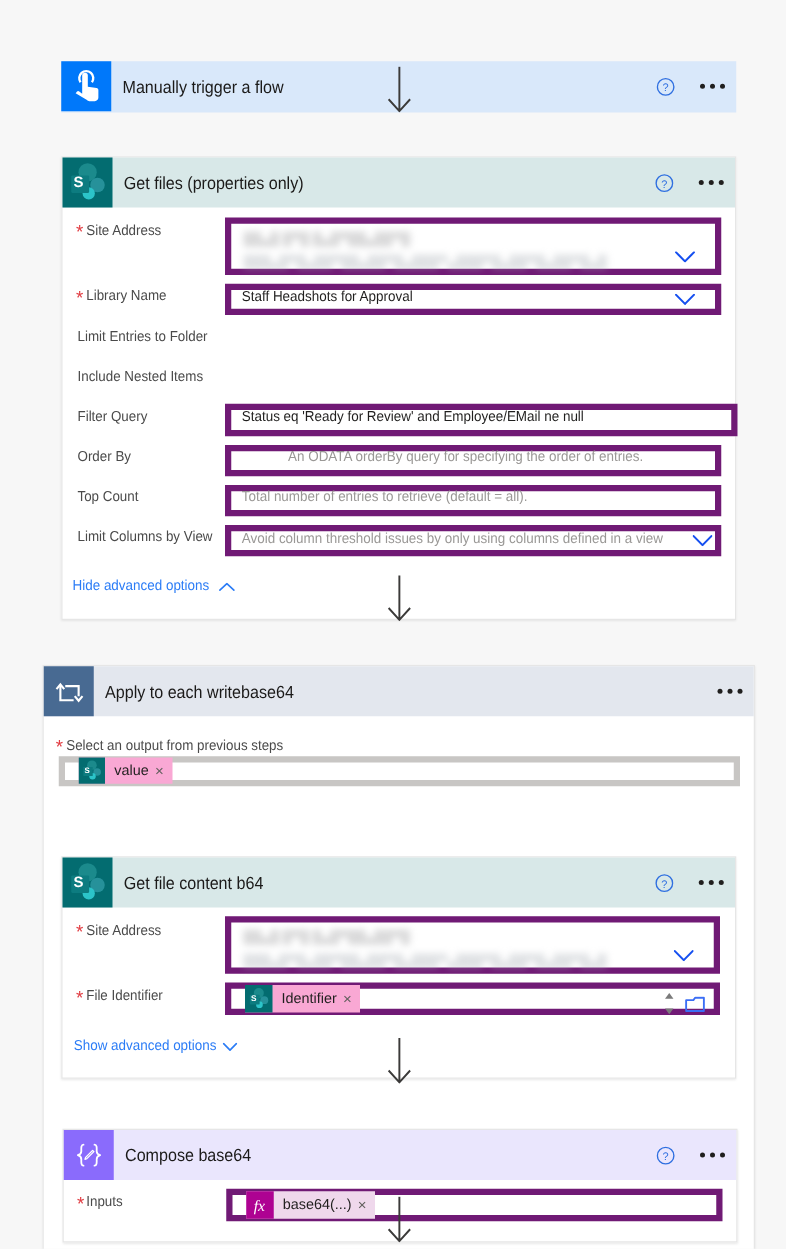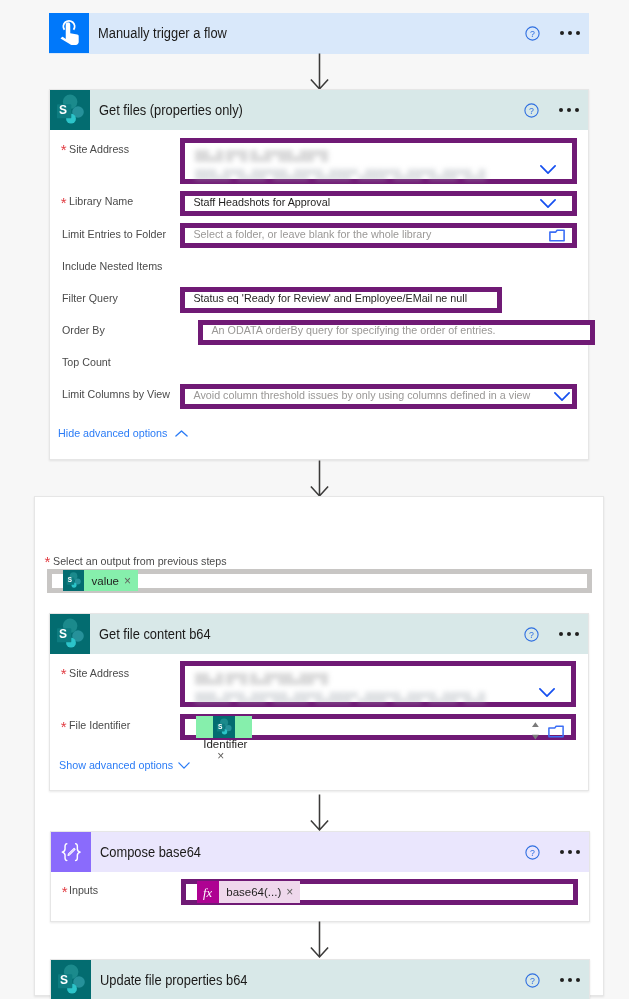--- a/index.html
+++ b/index.html
@@ -1,32 +1,32 @@
 <!DOCTYPE html>
 <html><head>
 <meta charset="utf-8">
 <style>
 html,body{margin:0;padding:0;}
 body{width:629px;height:999px;background:#f7f7f7;font-family:"Liberation Sans",sans-serif;overflow:hidden;position:relative;}
-.card{position:absolute;box-sizing:border-box;background:#fff;}
+.card{position:absolute;box-sizing:border-box;background:#fff;margin-top:36px;}
 .hdr{position:absolute;left:0;top:0;height:40px;width:100%;display:flex;align-items:center;}
 .ico{width:40px;height:40px;flex:0 0 40px;display:flex;align-items:center;justify-content:center;}
 .ttl{font-size:14px;color:#1b1a19;margin-left:9px;flex:1;transform:scaleX(0.92);transform-origin:left;}
 .hicons{display:flex;align-items:center;}
 .qmark{width:15px;height:15px;margin-right:20px;line-height:0;}
 .ellip{width:20px;display:flex;justify-content:space-between;margin-right:9px;}
 .ellip i{width:4px;height:4px;border-radius:50%;background:#201f1e;display:block;}
 .lbl{position:absolute;font-size:11.5px;color:#4a4a4a;white-space:nowrap;line-height:1;transform:scaleX(0.93);transform-origin:left;}
 .req{color:#e13b41;font-size:15px;position:absolute;line-height:1;font-family:"Liberation Sans",sans-serif;}
 .fld{position:absolute;box-sizing:border-box;border:5px solid #701a75;background:#fff;display:flex;align-items:center;}
 .fldtxt{font-size:11.5px;color:#201f1e;padding-left:9px;white-space:nowrap;transform:scaleX(0.935) translateY(-1.0px);transform-origin:left;line-height:1;}
 .ph{color:#9a9896;}
 .chev{margin-left:auto;margin-right:16px;line-height:0;}
 .link{position:absolute;font-size:11.5px;color:#2b7cf6;line-height:1;transform:scaleX(0.935);transform-origin:left;}
-.token{display:inline-flex;align-items:center;height:21px;background:#86efac;}
+.token{display:inline-flex;align-items:center;height:21px;background:#f9a8d4;}
 .tokicon{width:21px;height:21px;flex:0 0 21px;display:flex;align-items:center;justify-content:flex-end;}
 .toklbl{font-size:11.5px;color:#201f1e;padding:0 5px 0 7px;}
 .tokx{font-size:12px;color:#605e5c;padding-right:7px;line-height:1;}
 .arrowwrap{position:absolute;}
 </style>
 </head>
 <body>
 
 <div class="card" style="left:49px;top:13px;width:540px;height:41px;background:#d9e8fa;">
   <div class="hdr">
@@ -105,42 +105,37 @@
   <div class="fld" style="left:130px;top:101.1px;width:397px;height:25.2px;">
     <span class="fldtxt">Staff Headshots for Approval</span>
     <span class="chev">
       <svg width="16" height="9" viewBox="0 0 16 9">
           <path d="M0.9 0.9 L8 8.1 L15.1 0.9" fill="none" stroke="#1650f0" stroke-width="1.7" stroke-linecap="round" stroke-linejoin="round"></path>
         </svg>
     </span>
   </div>
 
   <span class="lbl" style="left:12.4px;top:138.5px;">Limit Entries to Folder</span>
-  <div class="fld" style="left:130px;top:133.2px;width:397px;height:25.2px;">
-    <span class="fldtxt ph">Select a folder, or leave blank for the whole library</span>
-    <span class="chev" style="margin-right:7.5px;">
-      <svg width="16" height="13" viewBox="0 0 16 13">
-          <path d="M0.9 3.1 V11.8 H15.1 V1.2 H8.1 L6.7 3.1 Z" fill="none" stroke="#3b6ef5" stroke-width="1.6" stroke-linejoin="round" stroke-linecap="round"></path>
-        </svg>
-    </span>
-  </div>
 
   <span class="lbl" style="left:12.4px;top:170.6px;">Include Nested Items</span>
 
   <span class="lbl" style="left:12.4px;top:202.7px;">Filter Query</span>
-  <div class="fld" style="left:130px;top:197.4px;width:322px;height:25.2px;">
+  <div class="fld" style="left:130px;top:197.4px;width:410px;height:25.2px;">
     <span class="fldtxt">Status eq 'Ready for Review' and Employee/EMail ne null</span>
   </div>
 
   <span class="lbl" style="left:12.4px;top:234.8px;">Order By</span>
-  <div class="fld" style="left:148px;top:229.5px;width:397px;height:25.2px;">
+  <div class="fld" style="left:130px;top:229.5px;width:397px;height:25.2px;justify-content:center;">
     <span class="fldtxt ph">An ODATA orderBy query for specifying the order of entries.</span>
   </div>
 
   <span class="lbl" style="left:12.4px;top:266.9px;">Top Count</span>
+  <div class="fld" style="left:130px;top:261.6px;width:397px;height:25.2px;">
+    <span class="fldtxt ph">Total number of entries to retrieve (default = all).</span>
+  </div>
 
   <span class="lbl" style="left:12.4px;top:299.0px;">Limit Columns by View</span>
   <div class="fld" style="left:130px;top:293.7px;width:397px;height:25.2px;">
     <span class="fldtxt ph">Avoid column threshold issues by only using columns defined in a view</span>
     <span class="chev">
       <svg width="16" height="9" viewBox="0 0 16 9">
           <path d="M0.9 0.9 L8 8.1 L15.1 0.9" fill="none" stroke="#1650f0" stroke-width="1.7" stroke-linecap="round" stroke-linejoin="round"></path>
         </svg>
     </span>
   </div>
@@ -153,20 +148,40 @@
   </span>
 </div>
 
 <div class="arrowwrap" style="left:309.6px;top:459.9px;">
   <svg width="19" height="37" viewBox="0 0 19 37">
       <path d="M9.5 0.4 L9.5 35.2 M0.9 26.4 L9.5 35.9 L18.1 26.4" fill="none" stroke="#3b3a39" stroke-width="1.55"></path>
     </svg>
 </div>
 
 <div class="card" style="left:34px;top:496px;width:570.2px;height:500px;border:1px solid #e6e6e6;box-shadow:0 1px 2px rgba(0,0,0,.09);">
+  <div class="hdr" style="background:#e3e7ee;">
+    <div class="ico" style="background:#486a92">
+      <svg width="40" height="40" viewBox="0 0 40 40">
+          <g fill="none" stroke="#fff" stroke-width="1.7" stroke-linecap="butt">
+        <path d="M17.2 15.9 H27.9 V24.0"></path>
+        <path d="M23.9 27.2 H13.3 V15.2"></path>
+        <path d="M10.2 18.3 L13.3 14.6 L16.4 18.3"></path>
+        <path d="M24.8 23.9 L27.9 27.6 L31.0 23.9"></path>
+      </g>
+        </svg>
+    </div>
+    <div class="ttl">Apply to each writebase64</div>
+    <div class="hicons">
+      <span class="ellip">
+          <i></i>
+          <i></i>
+          <i></i>
+        </span>
+    </div>
+  </div>
 
   <span class="req" style="left:9.6px;top:57.2px;">*</span>
   <span class="lbl" style="left:17.7px;top:58.7px;">Select an output from previous steps</span>
   <div class="fld" style="left:12.3px;top:71.5px;width:545px;height:24px;border-color:#c8c6c4;">
     <span class="token" style="margin-left:11.2px;height:21px;">
       <span class="tokicon" style="background:#036c70;">
         <svg width="21" height="21" viewBox="0 0 40 40">
           <circle cx="20.1" cy="11.8" r="7.3" fill="#1b8a8c"></circle>
           <circle cx="28.0" cy="22.0" r="5.8" fill="#26919a"></circle>
           <circle cx="21.0" cy="28.7" r="4.9" fill="#2cc4c9"></circle>
@@ -216,21 +231,21 @@
       <span class="chev" style="margin-top:17px;">
         <svg width="16" height="9" viewBox="0 0 16 9">
             <path d="M0.9 0.9 L8 8.1 L15.1 0.9" fill="none" stroke="#1650f0" stroke-width="1.7" stroke-linecap="round" stroke-linejoin="round"></path>
           </svg>
       </span>
     </div>
 
     <span class="req" style="left:10.8px;top:104.7px;">*</span>
     <span class="lbl" style="left:18.6px;top:106.1px;">File Identifier</span>
     <div class="fld" style="left:129.9px;top:99.6px;width:396.1px;height:26px;">
-      <span class="token" style="margin-left:11.4px;height:22px;flex-direction:column;">
+      <span class="token" style="margin-left:11.4px;height:22px;">
         <span class="tokicon" style="background:#036c70;width:22px;flex:0 0 22px;height:22px;">
           <svg width="22" height="22" viewBox="0 0 40 40">
             <circle cx="20.1" cy="11.8" r="7.3" fill="#1b8a8c"></circle>
             <circle cx="28.0" cy="22.0" r="5.8" fill="#26919a"></circle>
             <circle cx="21.0" cy="28.7" r="4.9" fill="#2cc4c9"></circle>
             <rect x="7.0" y="14.3" width="14.3" height="14.0" rx="0.9" fill="#0d7c80"></rect>
             <text x="12.9" y="23.7" font-family="Liberation Sans,sans-serif" font-size="12.0" font-weight="bold" fill="#fff" text-anchor="middle">S</text>
           </svg>
         </span>
         <span class="toklbl">Identifier</span>

